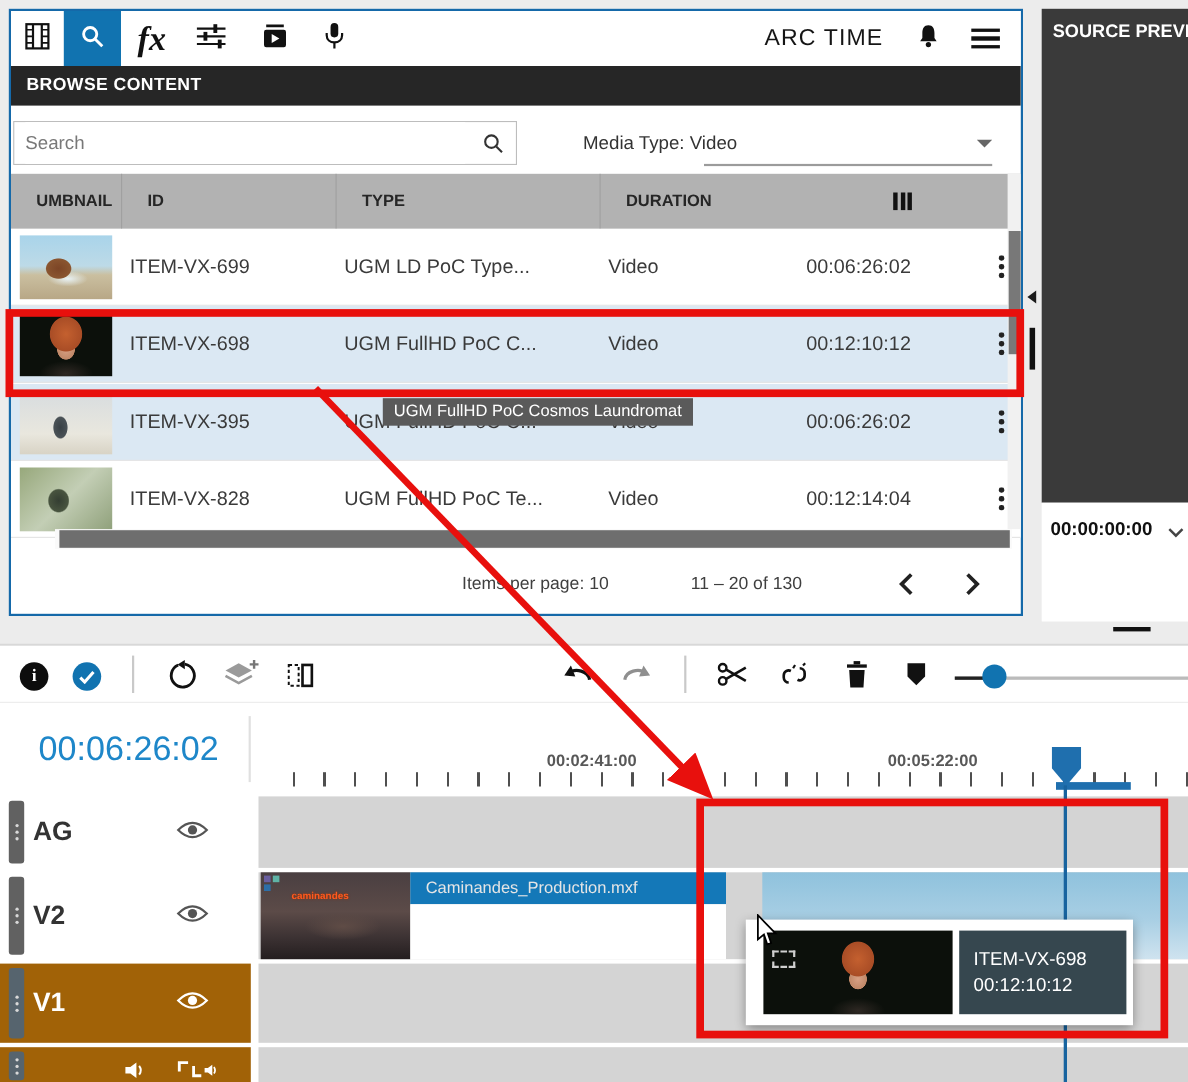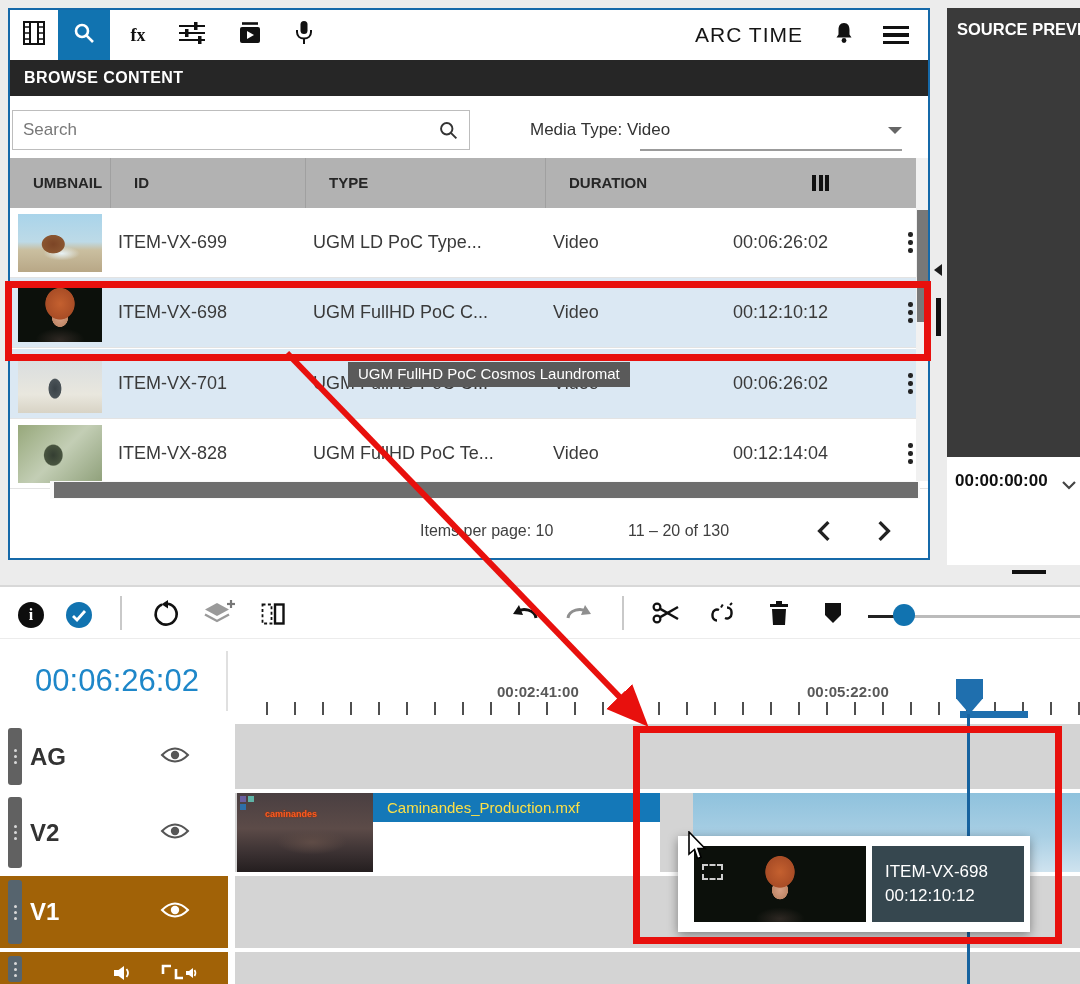--- a/index.html
+++ b/index.html
@@ -7,21 +7,21 @@
   #page { position:relative; width:1080px; height:984px; overflow:hidden;
           font-family:"Liberation Sans", sans-serif; background:#ececec; }
   .abs { position:absolute; }
 
   
   .browse { left:8px; top:8px; width:922px; height:552px; background:#fff;
             border:2px solid #1569a9; overflow:hidden; }
   .btoolbar { left:0; top:0; width:100%; height:50px; background:#fff; }
   .tbtn { position:absolute; top:0; height:50px; display:flex; align-items:center; justify-content:center; cursor:pointer; }
   .tbtn.active { background:#1173b0; }
-  .fx-glyph { font-family:"Liberation Serif", serif; font-weight:bold; font-size:18px; color:#111; }
+  .fx-glyph { font-family:"Liberation Serif", serif; font-style:italic; font-weight:bold; font-size:31px; color:#111; }
   .arc-title { position:absolute; left:664px; top:0; width:150px; height:50px; line-height:50px;
                text-align:center; font-size:21px; color:#151515; letter-spacing:1px; }
   .burger { display:flex; flex-direction:column; gap:4px; }
   .burger i { display:block; width:26px; height:3.5px; background:#111; }
 
   .bc-bar { left:0; top:50px; width:100%; height:36px; background:#262626; display:flex; align-items:center; }
   .bc-bar span { color:#fff; font-weight:bold; font-size:16px; letter-spacing:.4px; margin-left:14px; }
 
   .search-wrap { left:2px; top:100px; width:458px; height:40px; border:1px solid #bdbdbd; background:#fff; }
   .search-wrap input { position:absolute; left:10px; top:0; width:400px; height:38px; border:none; outline:none;
@@ -120,21 +120,21 @@
   .teye { position:absolute; left:160px; top:50%; transform:translateY(-50%); cursor:pointer; }
 
   .clip-thumb { position:absolute; left:237px; width:136px; background:
       radial-gradient(50px 18px at 55% 62%, #5f4c46 0%, rgba(0,0,0,0) 70%),
       linear-gradient(180deg,#4a3f41 0%,#5c4b48 45%,#3c3233 75%,#241e1f 100%); overflow:hidden; cursor:grab; }
   .clip-thumb .sq1 { position:absolute; left:3px; top:3px; width:6px; height:6px; background:#6a5fa0; }
   .clip-thumb .sq2 { position:absolute; left:11px; top:3px; width:6px; height:6px; background:#5fb3a6; }
   .clip-thumb .sq3 { position:absolute; left:3px; top:11px; width:6px; height:6px; background:#2e6fa8; }
   .clip-title-art { position:absolute; left:28px; top:16px; font-size:9px; font-weight:bold; color:#ff5a1f;
                     text-shadow:0 0 2px #a03000; }
-  .clip-label { position:absolute; left:373px; width:287px; height:29px; background:#1478b8; color:#fde047;
+  .clip-label { position:absolute; left:373px; width:287px; height:29px; background:#1478b8; color:#e5e5e5;
                 font-size:15px; line-height:29px; padding-left:14px; overflow:hidden; white-space:nowrap; cursor:grab; }
   .clip-body { position:absolute; left:373px; width:287px; background:#fff; }
   .drop-hl { position:absolute; left:693px; width:387px; z-index:2;
              background:linear-gradient(180deg,#8fc2dd 0%,#a9cfe4 55%,#cfe3ef 100%); }
 
   
   .ghost { left:678px; top:836px; width:352px; height:96px; background:#fff; z-index:30;
            box-shadow:0 3px 10px rgba(0,0,0,.4); }
   .ghost-thumb { position:absolute; left:16px; top:10px; width:172px; height:76px; }
   .ghost-info { position:absolute; left:194px; top:10px; width:152px; height:76px; background:#36474f;
@@ -284,21 +284,21 @@
       <div>Video</div>
       <div>00:12:10:12</div>
       <div class="kebab">
           <i></i>
           <i></i>
           <i></i>
         </div>
     </div>
     <div class="abs trow sel grid-cols" style="top:339px;">
       <div class="thumb th701"></div>
-      <div>ITEM-VX-701</div>
+      <div>ITEM-VX-395</div>
       <div>UGM FullHD PoC C...</div>
       <div>Video</div>
       <div>00:06:26:02</div>
       <div class="kebab">
           <i></i>
           <i></i>
           <i></i>
         </div>
     </div>
     <div class="abs trow grid-cols" style="top:409px;">

